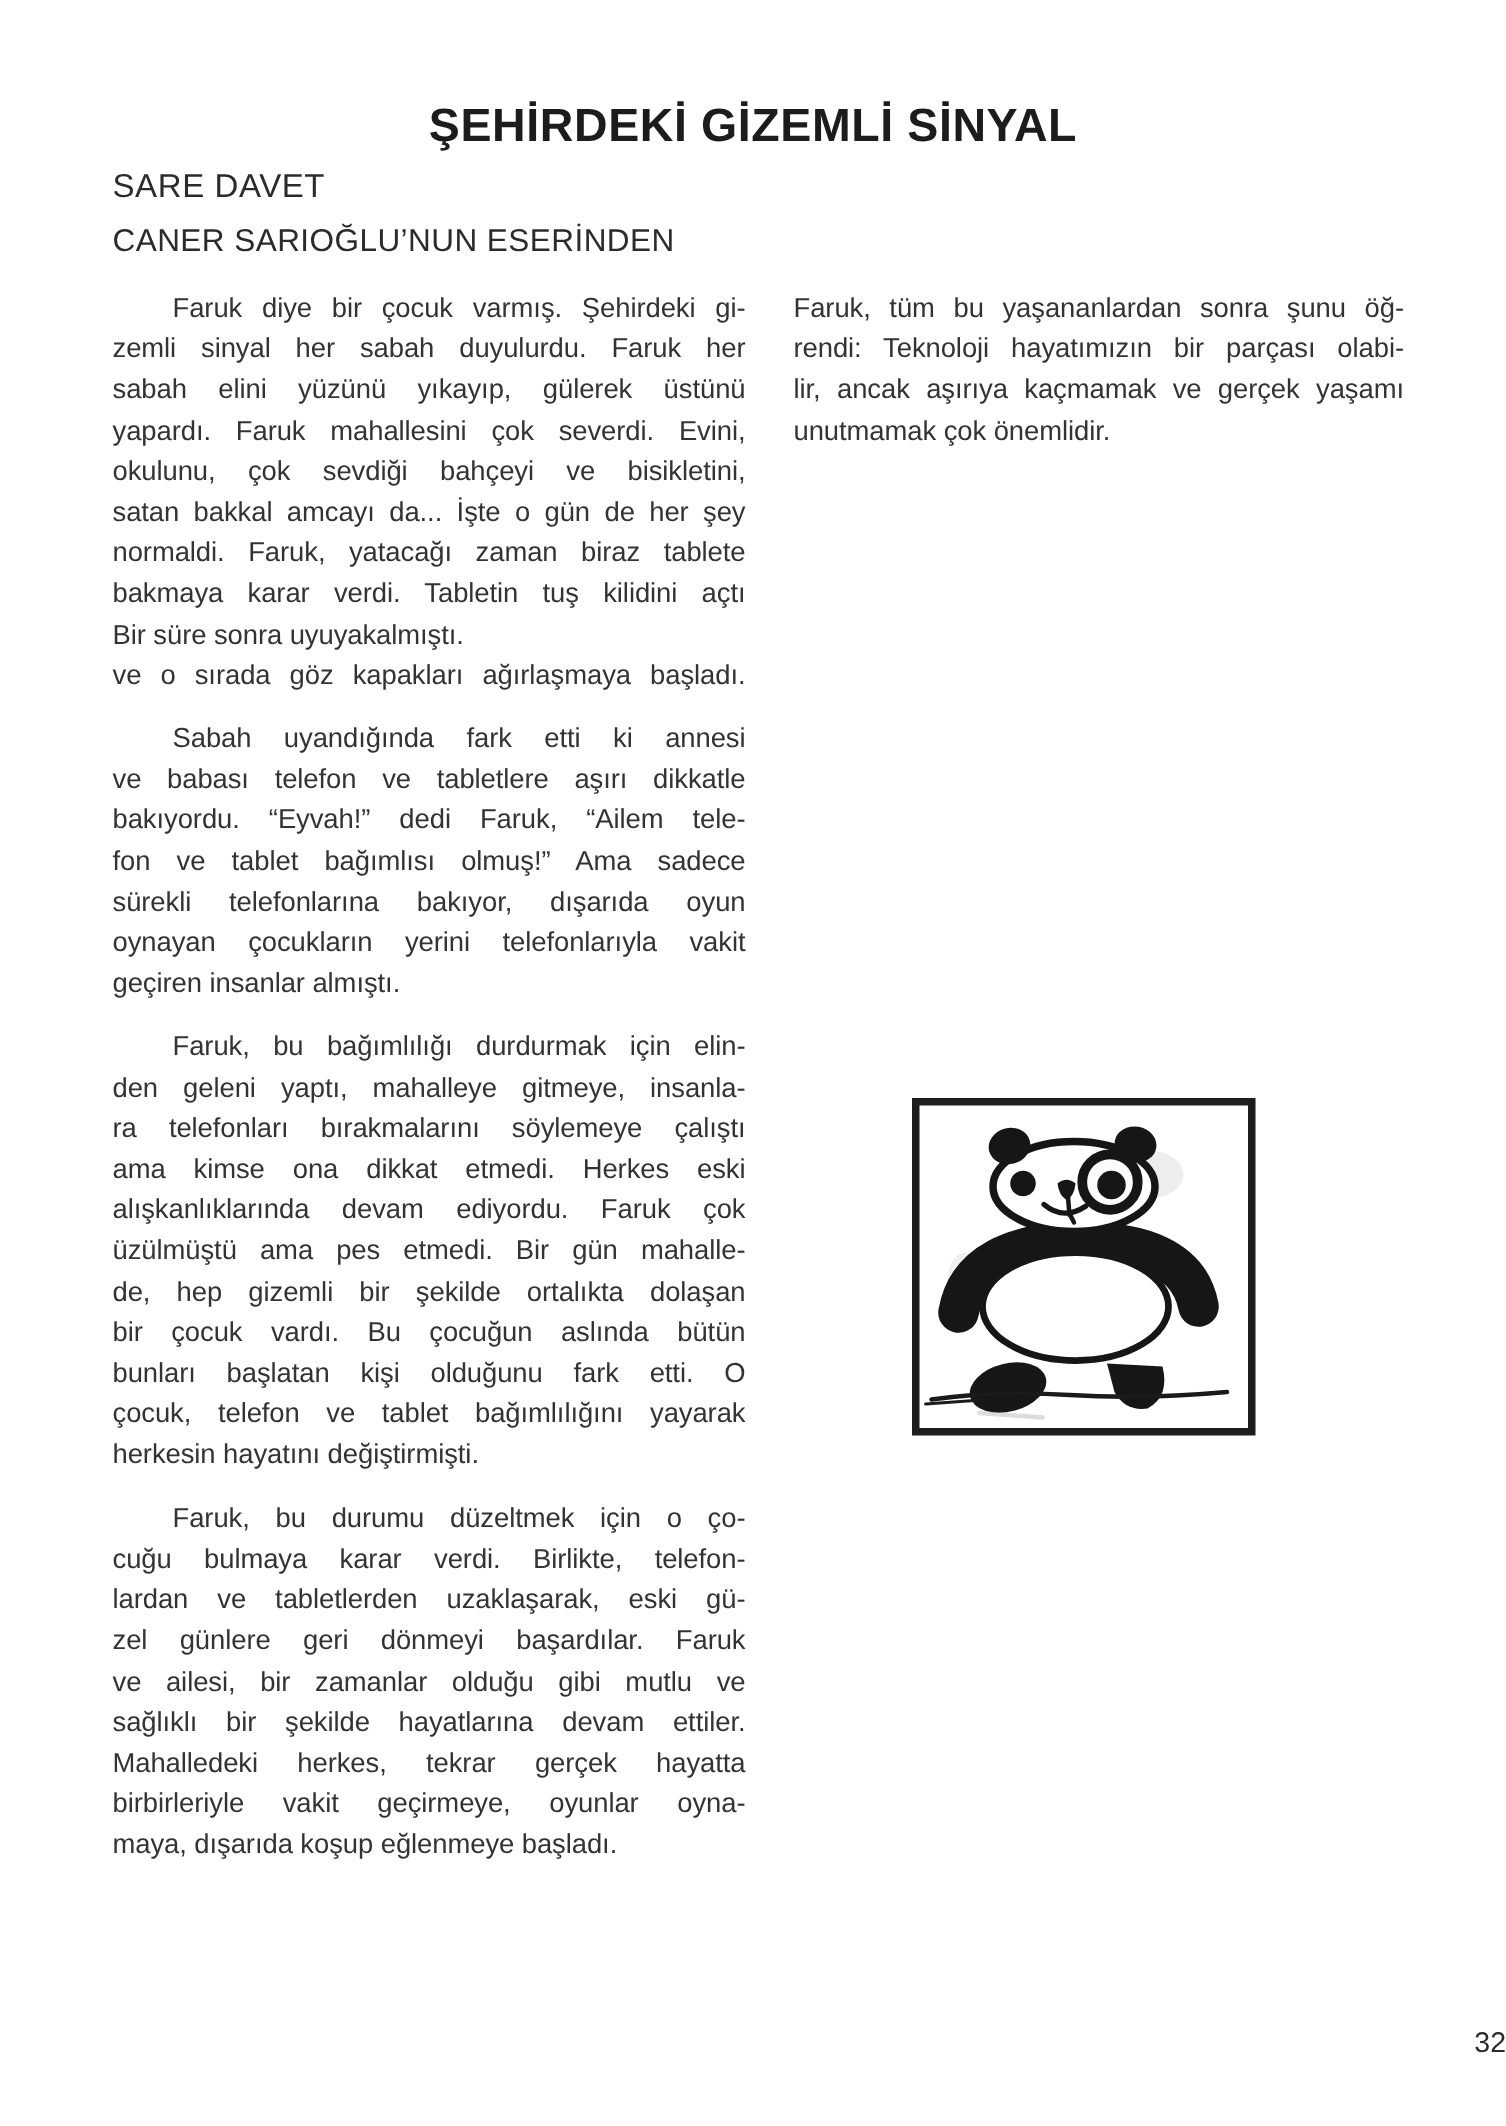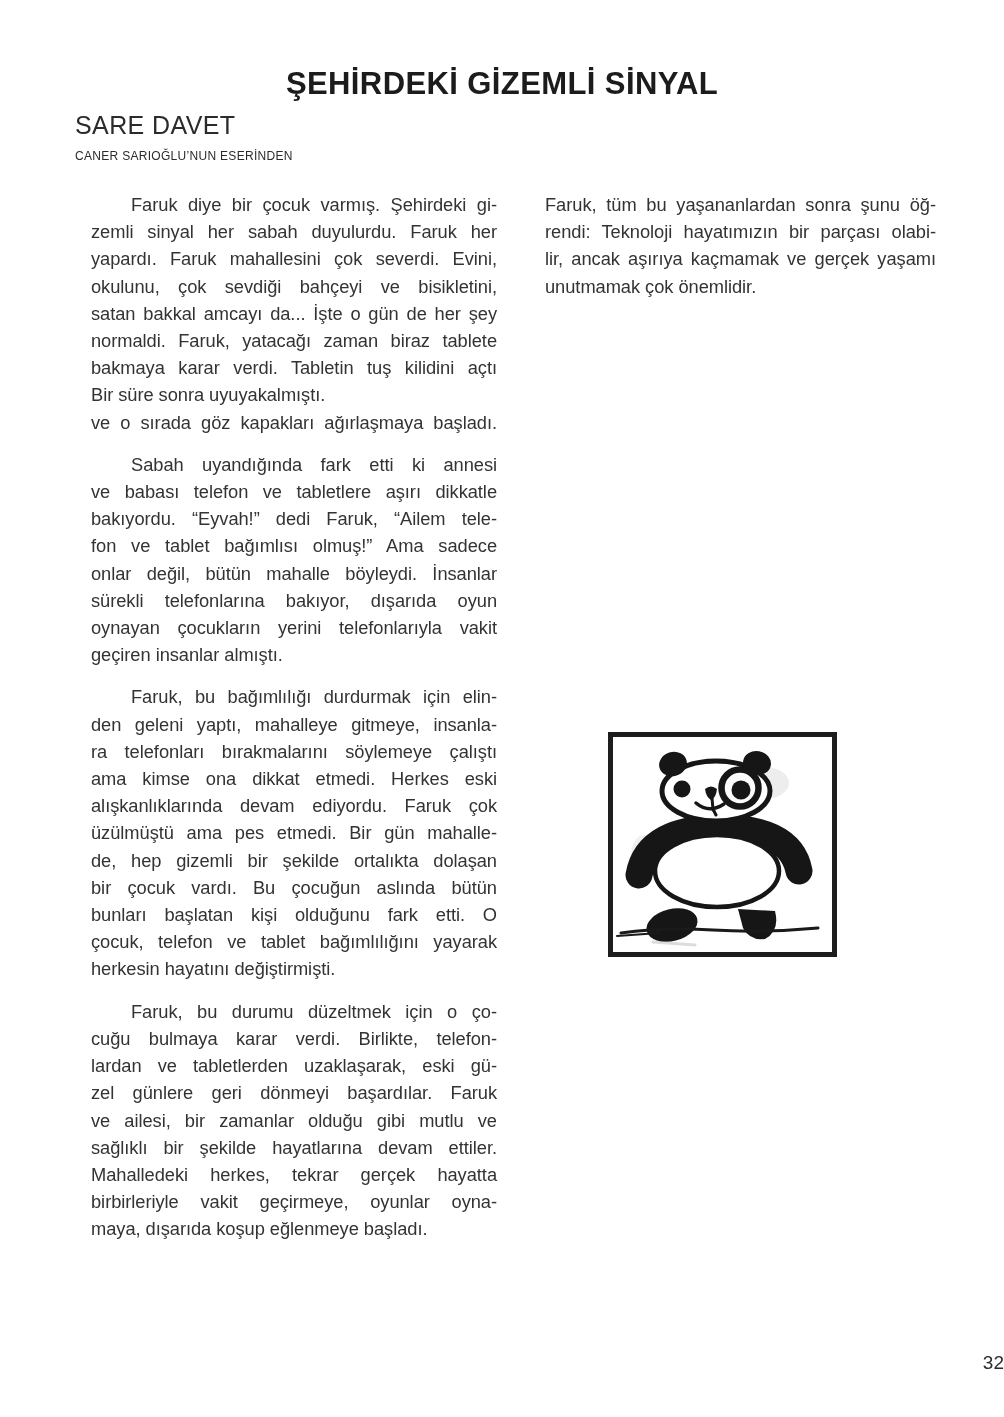--- a/index.html
+++ b/index.html
@@ -12,36 +12,36 @@
     overflow:hidden;
   }
   .title {
     position:absolute; top:66px; left:0; width:100%;
     margin:0; text-align:center;
     font-size:31px; font-weight:700; color:#1c1c1c;
     letter-spacing:0.4px;
   }
   .author {
     position:absolute; top:111px; left:75px;
-    font-size:25px; font-weight:400; color:#2b2b2b;
+    font-size:22px; font-weight:400; color:#2b2b2b;
     letter-spacing:0.4px;
   }
   .source {
     position:absolute; top:149px; left:75px;
-    font-size:12px; font-weight:400; color:#2b2b2b;
+    font-size:21px; font-weight:400; color:#2b2b2b;
     letter-spacing:0.3px;
   }
   .col {
     position:absolute; top:191px;
     font-size:18.3px; line-height:27.2px;
     color:#333333; letter-spacing:-0.05px;
   }
   .col-left  { left:75px;  width:422px; }
   .col-right { left:529px; width:407px; }
-  .para { margin:0 0 15px 16px; }
+  .para { margin:0 0 15px 0; }
   .tline { text-align:justify; text-align-last:justify; }
   .tline.last  { text-align-last:left; }
   .tline.first { text-indent:40px; }
   .illustration-box {
     position:absolute; left:608px; top:732px;
     width:219px; height:215px;
     border:5px solid #1d1d1d;
     background:#ffffff; margin:0;
   }
   .page-number {
@@ -55,34 +55,34 @@
 <div class="page">
 
   <h1 class="title">ŞEHİRDEKİ GİZEMLİ SİNYAL</h1>
   <div class="author">SARE DAVET</div>
   <div class="source">CANER SARIOĞLU’NUN ESERİNDEN</div>
 
   <div class="col col-left">
       <div class="para">
         <div class="tline first">Faruk diye bir çocuk varmış. Şehirdeki gi-</div>
         <div class="tline">zemli sinyal her sabah duyulurdu. Faruk her</div>
+        <div class="tline">sabah elini yüzünü yıkayıp, gülerek üstünü</div>
         <div class="tline">yapardı. Faruk mahallesini çok severdi. Evini,</div>
         <div class="tline">okulunu, çok sevdiği bahçeyi ve bisikletini,</div>
         <div class="tline">satan bakkal amcayı da... İşte o gün de her şey</div>
         <div class="tline">normaldi. Faruk, yatacağı zaman biraz tablete</div>
         <div class="tline">bakmaya karar verdi. Tabletin tuş kilidini açtı</div>
         <div class="tline last">Bir süre sonra uyuyakalmıştı.</div>
         <div class="tline">ve o sırada göz kapakları ağırlaşmaya başladı.</div>
       </div>
       <div class="para">
         <div class="tline first">Sabah uyandığında fark etti ki annesi</div>
         <div class="tline">ve babası telefon ve tabletlere aşırı dikkatle</div>
         <div class="tline">bakıyordu. “Eyvah!” dedi Faruk, “Ailem tele-</div>
         <div class="tline">fon ve tablet bağımlısı olmuş!” Ama sadece</div>
-        <div class="tline">onlar değil, bütün mahalle böyleydi. İnsanlar</div>
         <div class="tline">sürekli telefonlarına bakıyor, dışarıda oyun</div>
         <div class="tline">oynayan çocukların yerini telefonlarıyla vakit</div>
         <div class="tline last">geçiren insanlar almıştı.</div>
       </div>
       <div class="para">
         <div class="tline first">Faruk, bu bağımlılığı durdurmak için elin-</div>
         <div class="tline">den geleni yaptı, mahalleye gitmeye, insanla-</div>
         <div class="tline">ra telefonları bırakmalarını söylemeye çalıştı</div>
         <div class="tline">ama kimse ona dikkat etmedi. Herkes eski</div>
         <div class="tline">alışkanlıklarında devam ediyordu. Faruk çok</div>

